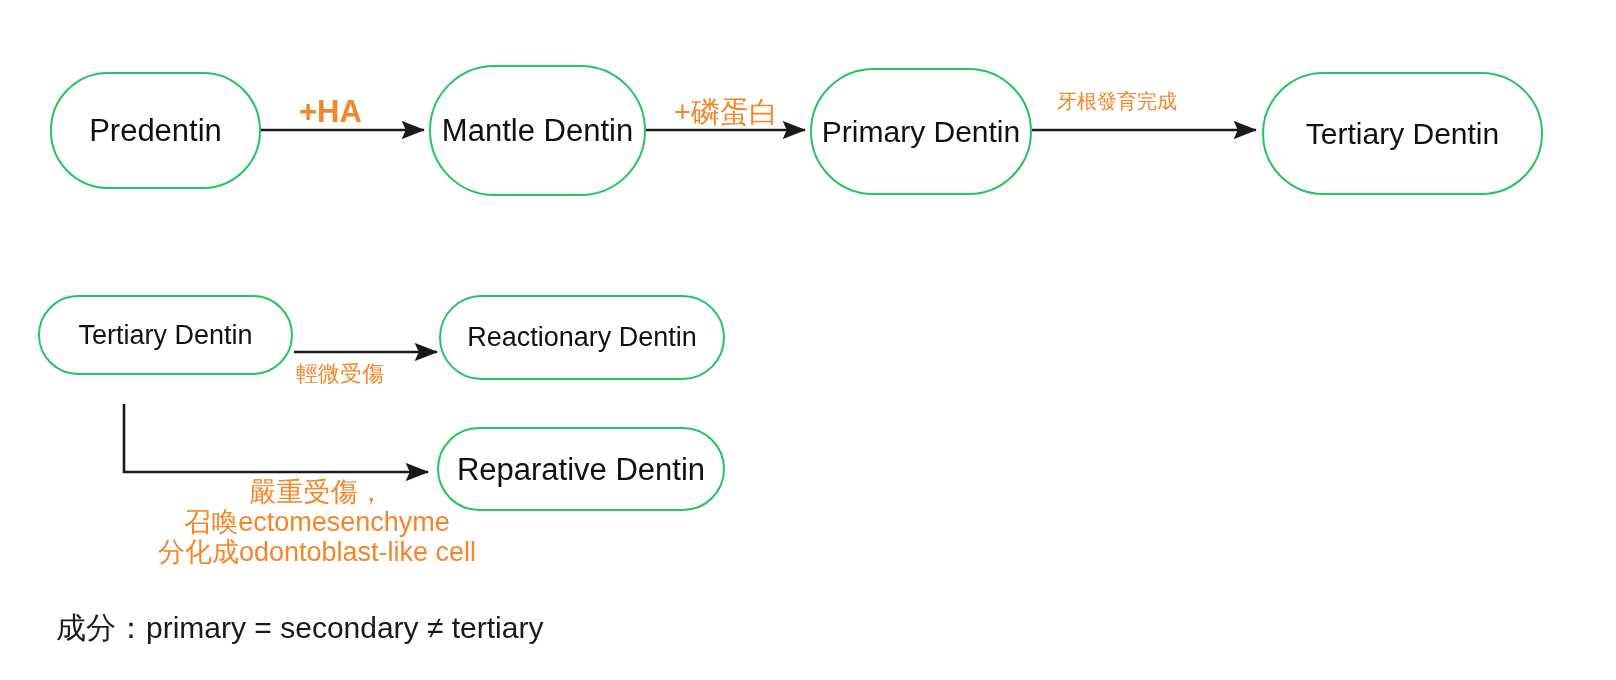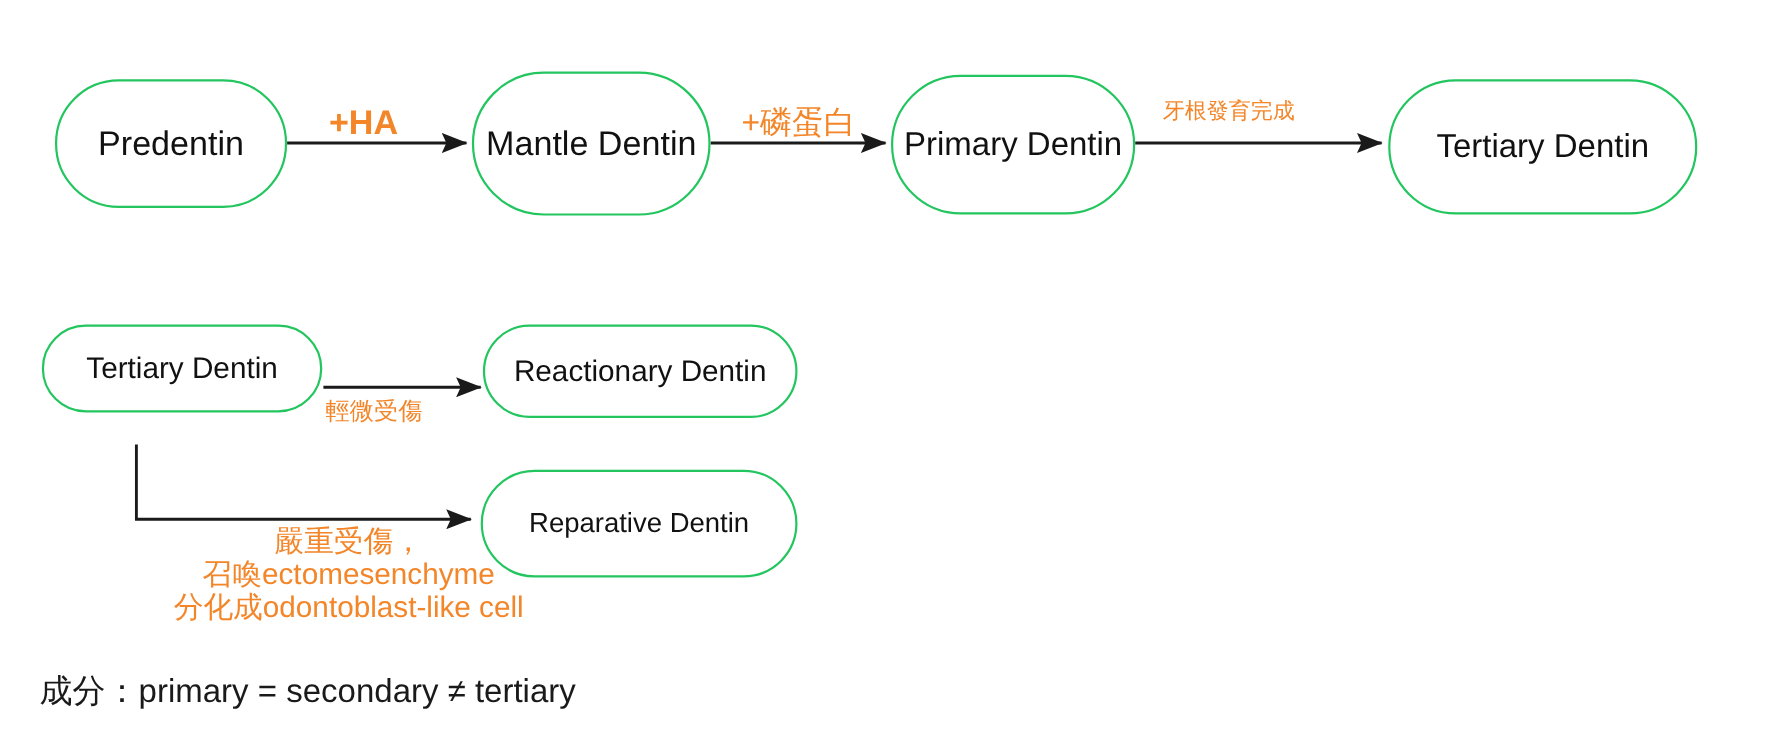--- a/index.html
+++ b/index.html
@@ -38,20 +38,21 @@
     white-space: nowrap;
     line-height: 1.12;
     font-family: "Liberation Sans", "DejaVu Sans", sans-serif;
   }
   .edge-label.center { text-align: center; }
   .footer-text {
     position: absolute;
     color: #1a1a1a;
     white-space: nowrap;
     font-family: "Liberation Sans", "DejaVu Sans", sans-serif;
+    margin-left: 20px;
   }
   svg.wires {
     position: absolute;
     left: 0;
     top: 0;
     width: 1616px;
     height: 680px;
     pointer-events: none;
   }
 </style>
@@ -107,22 +108,22 @@
   <div class="node" style="left:38px; top:295px; width:255px; height:80px;
               border-radius:55px; font-size:27px;">
     <span class="node-label">Tertiary Dentin</span>
   </div>
 
   <div class="node" style="left:439px; top:295px; width:286px; height:85px;
               border-radius:50px; font-size:27px;">
     <span class="node-label">Reactionary Dentin</span>
   </div>
 
-  <div class="node" style="left:437px; top:427px; width:288px; height:98px;
-              border-radius:49px; font-size:25px;">
+  <div class="node" style="left:437px; top:427px; width:288px; height:84px;
+              border-radius:49px; font-size:31px;">
     <span class="node-label">Reparative Dentin</span>
   </div>
 
   <div class="edge-label center" style="left:296px; top:362px; font-size:22px;">輕微受傷</div>
 
   <div class="edge-label center" style="left:142px; top:477px; width:350px; font-size:27px;">
     <div>嚴重受傷，</div>
     <div>召喚ectomesenchyme</div>
     <div>分化成odontoblast-like cell</div>
   </div>

